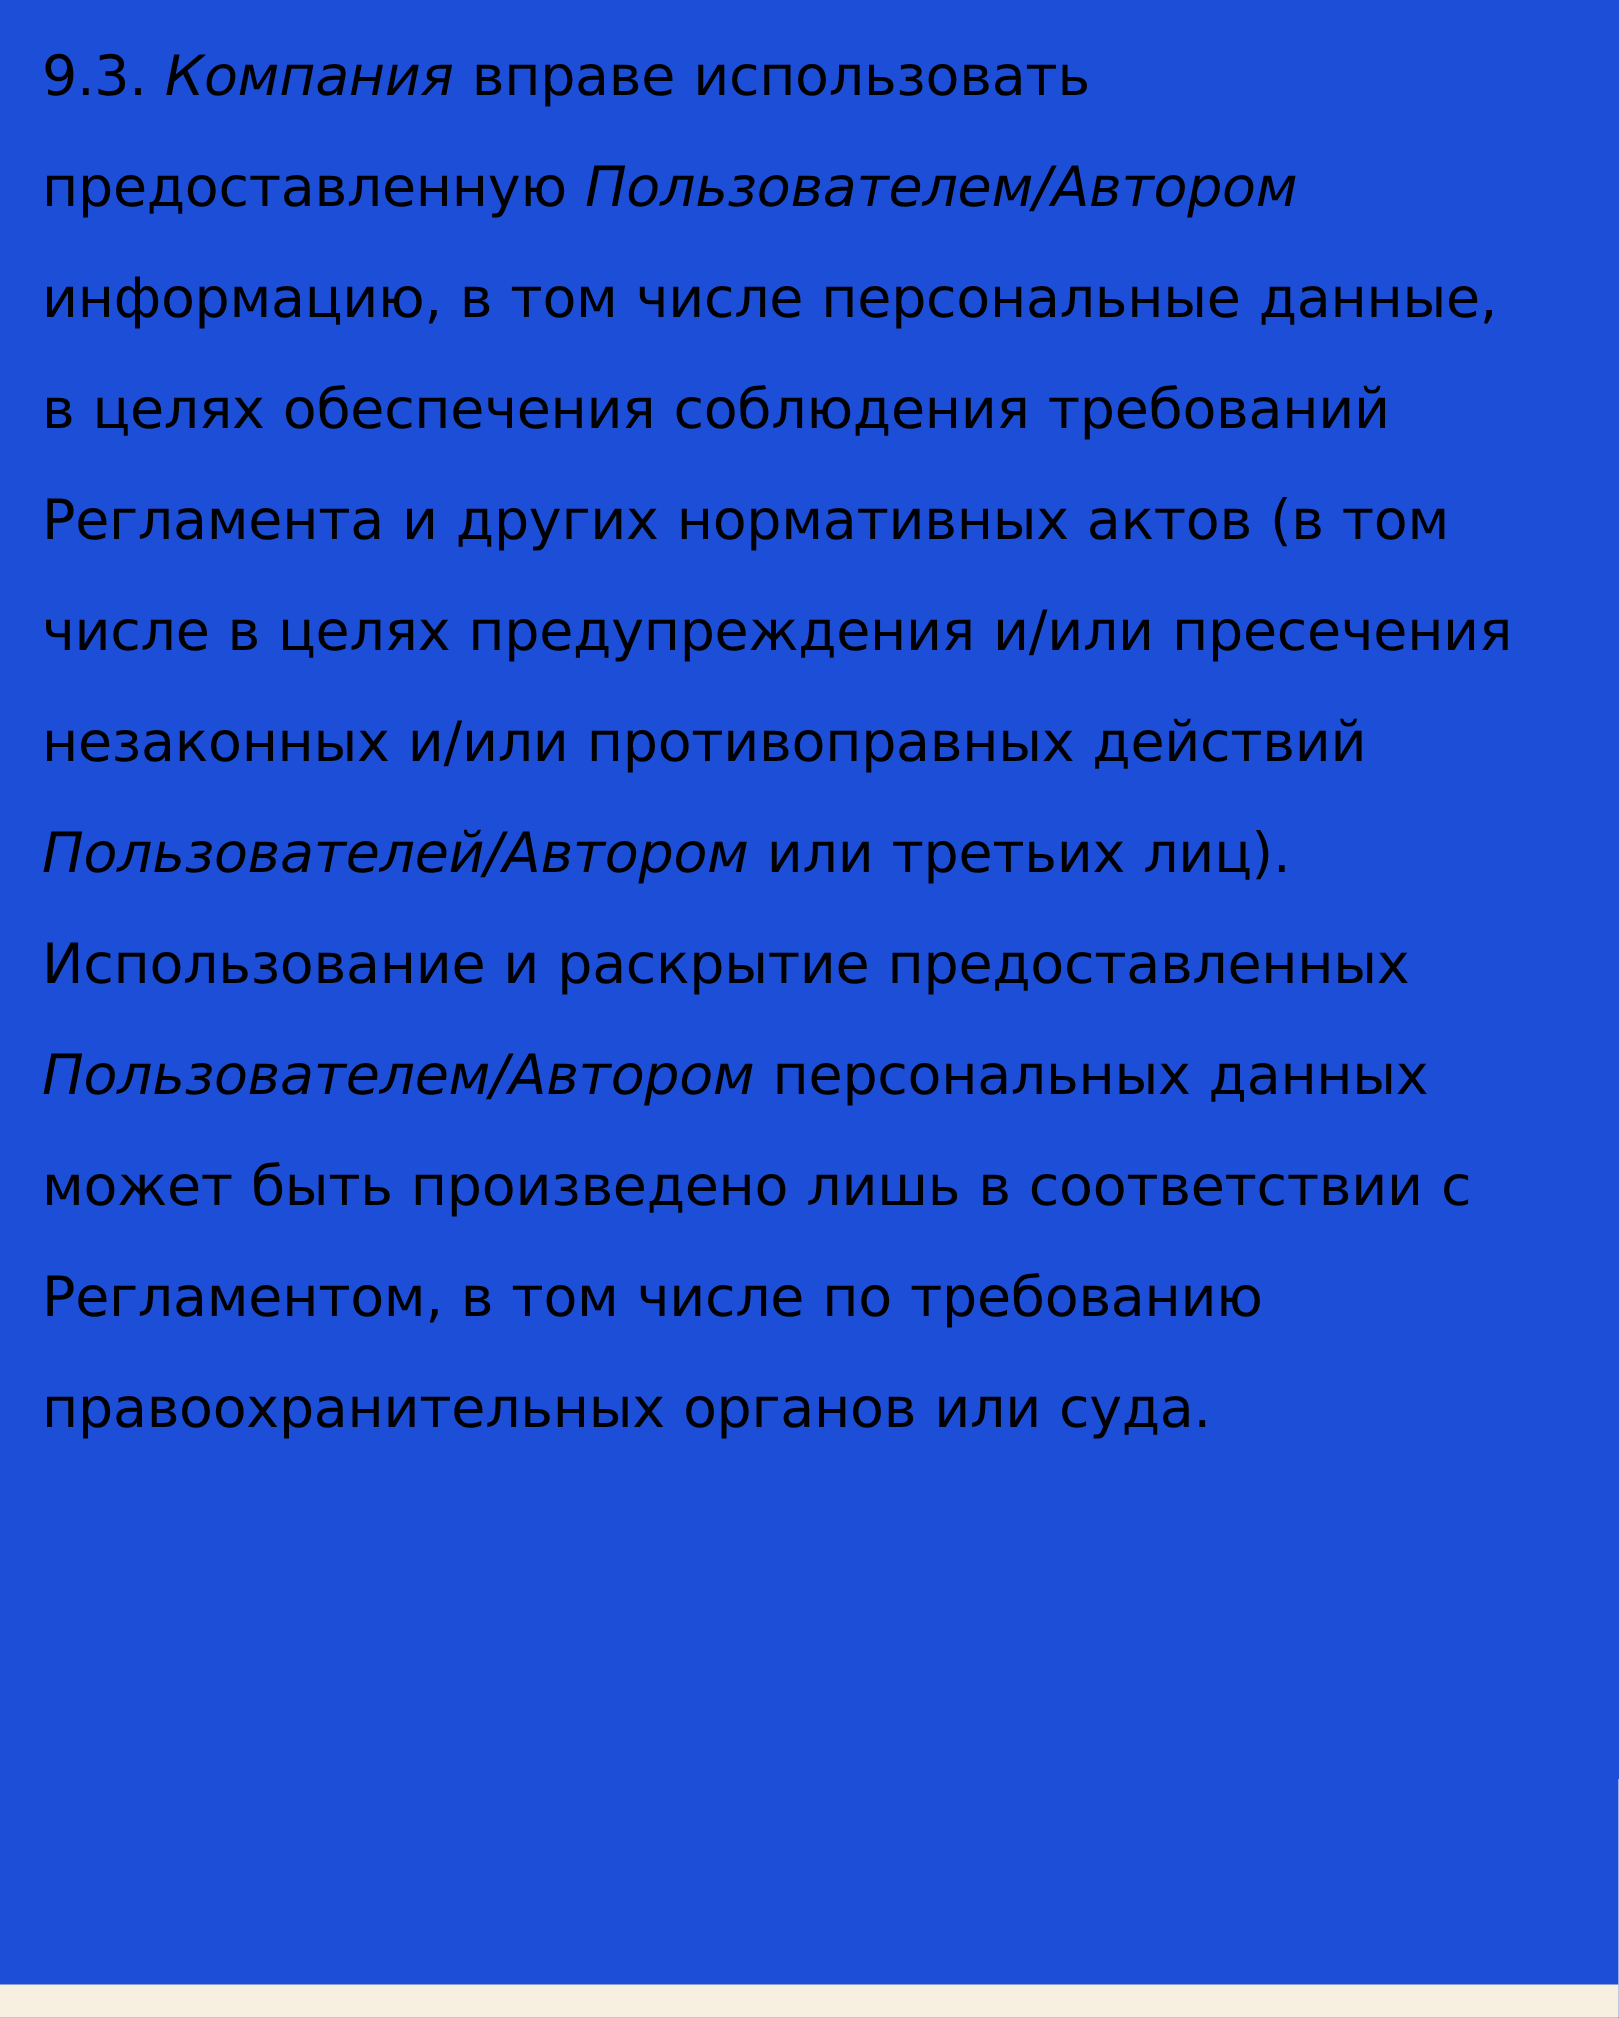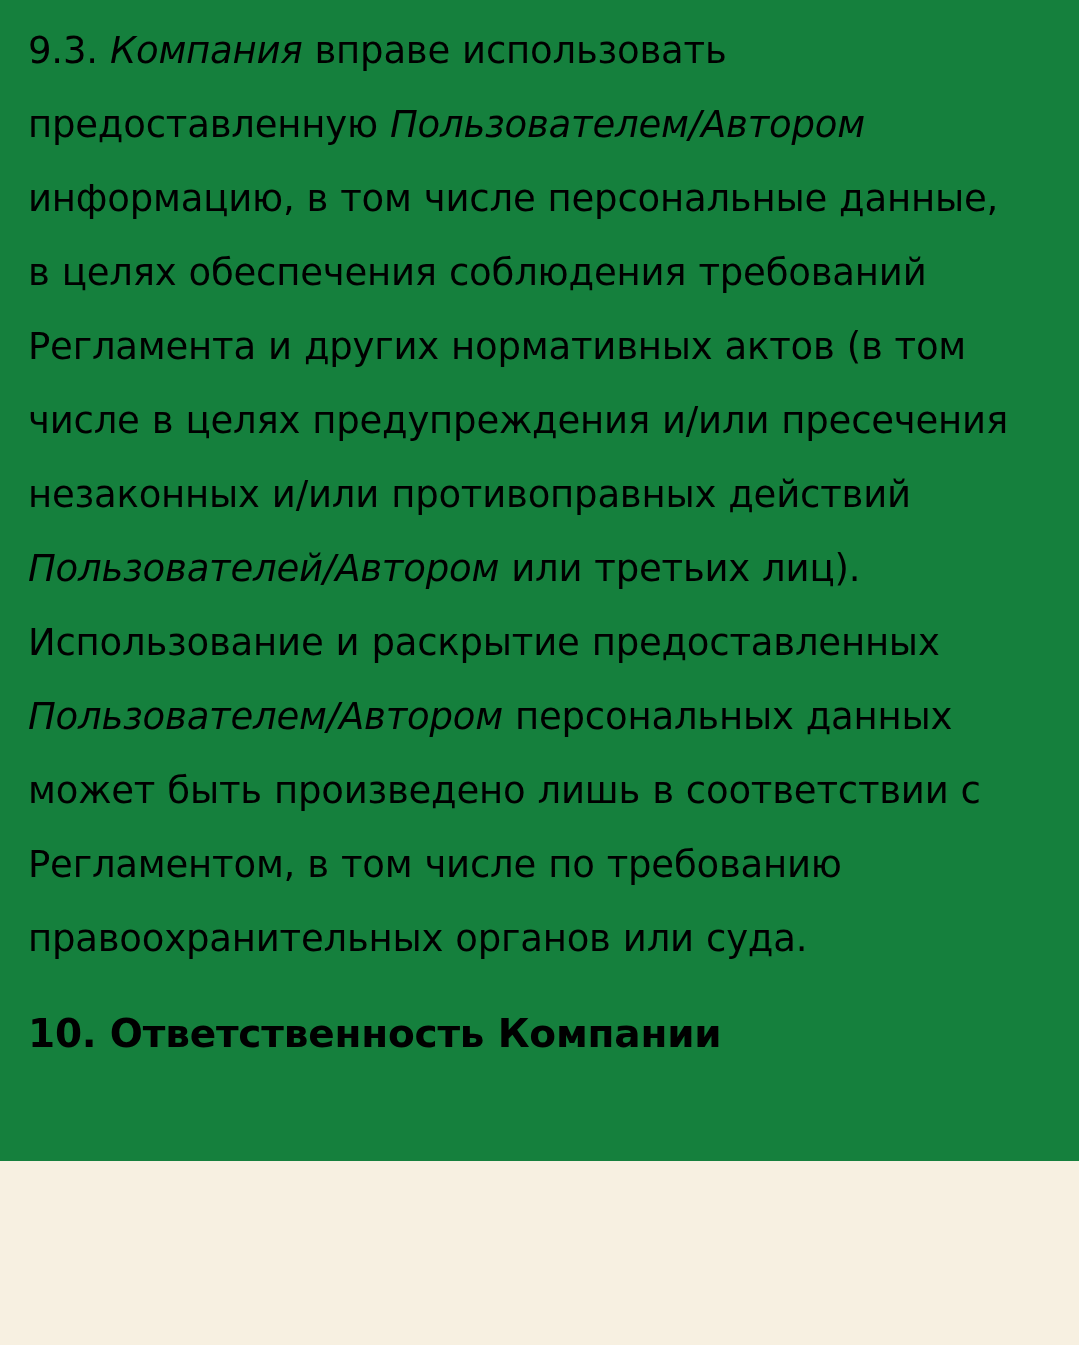--- a/index.html
+++ b/index.html
@@ -10,23 +10,23 @@
   body {
     width: 1079px;
     height: 1345px;
     overflow: hidden;
     font-family: "DejaVu Sans", sans-serif;
     color: #000000;
   }
   .page {
     box-sizing: border-box;
     width: 1079px;
-    height: 1161px;
+    height: 1323px;
     padding: 14px 60px 0 28px;
-    background: #15803d;
+    background: #1d4ed8;
   }
   .clause {
     font-size: 37px;
     line-height: 74px;
     letter-spacing: -0.2px;
     margin: 0;
     text-align: left;
     word-spacing: 0.5px;
   }
   .clause em {
@@ -42,15 +42,14 @@
 </style>
 </head>
 <body>
 
 <div class="page">
 
   <p class="clause">
     <span>9.3. </span><em>Компания</em><span> вправе использовать предоставленную </span><em>Пользователем/Автором</em><span> информацию, в том числе персональные данные, в целях обеспечения соблюдения требований Регламента и других нормативных актов (в том числе в целях предупреждения и/или пресечения незаконных и/или противоправных действий </span><em>Пользователей/Автором</em><span> или третьих лиц). Использование и раскрытие предоставленных </span><em>Пользователем/Автором</em><span> персональных данных может быть произведено лишь в соответствии с Регламентом, в том числе по требованию правоохранительных органов или суда.</span>
   </p>
 
-  <h2 class="section-heading">10. Ответственность Компании</h2>
 
 </div>
 
 </body></html>

